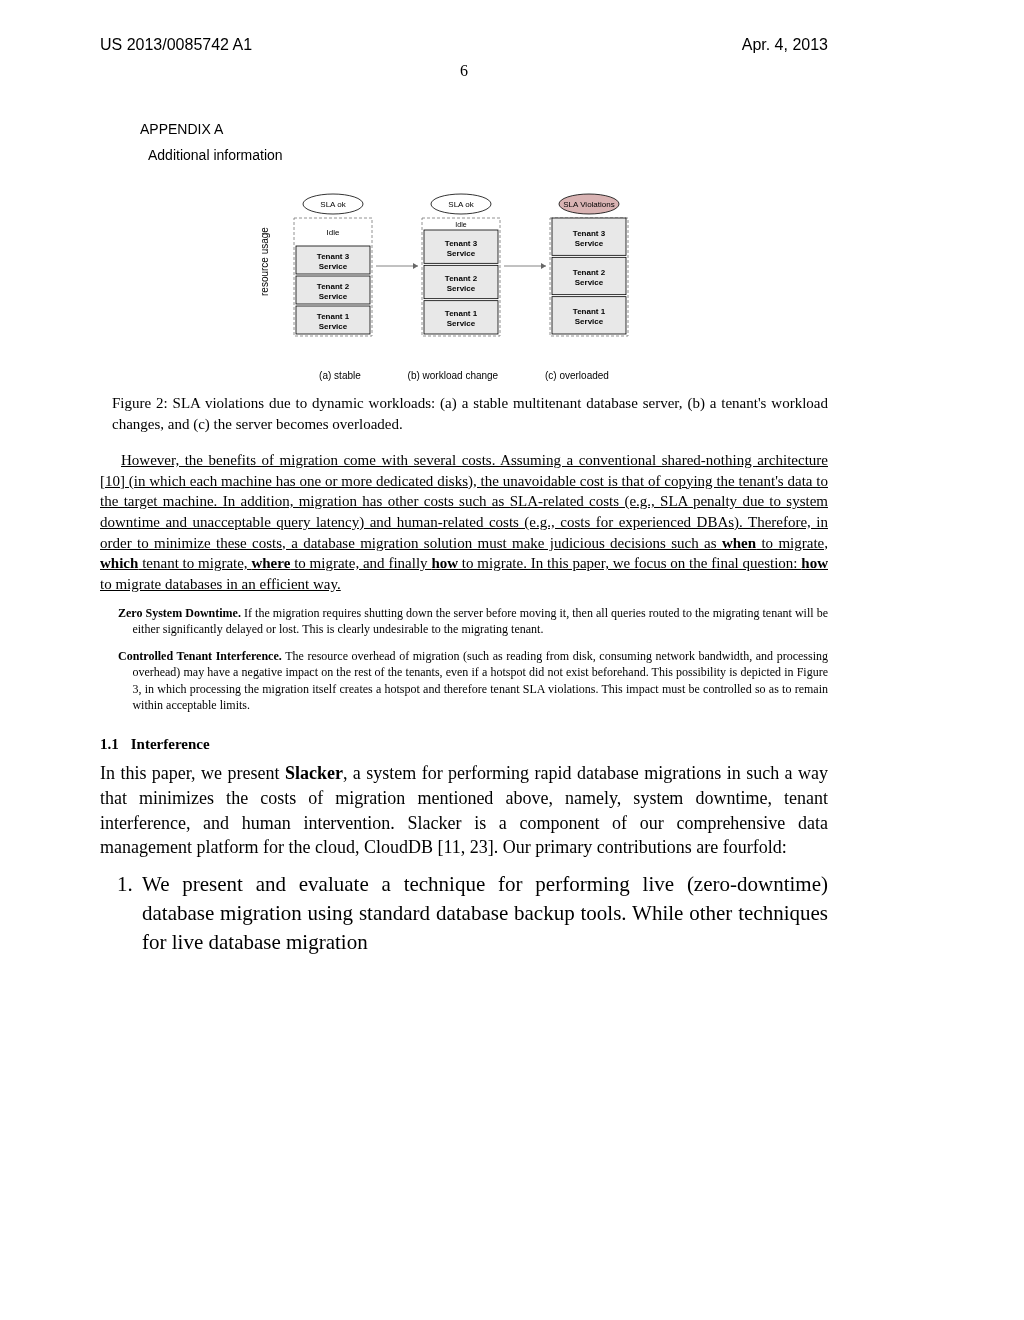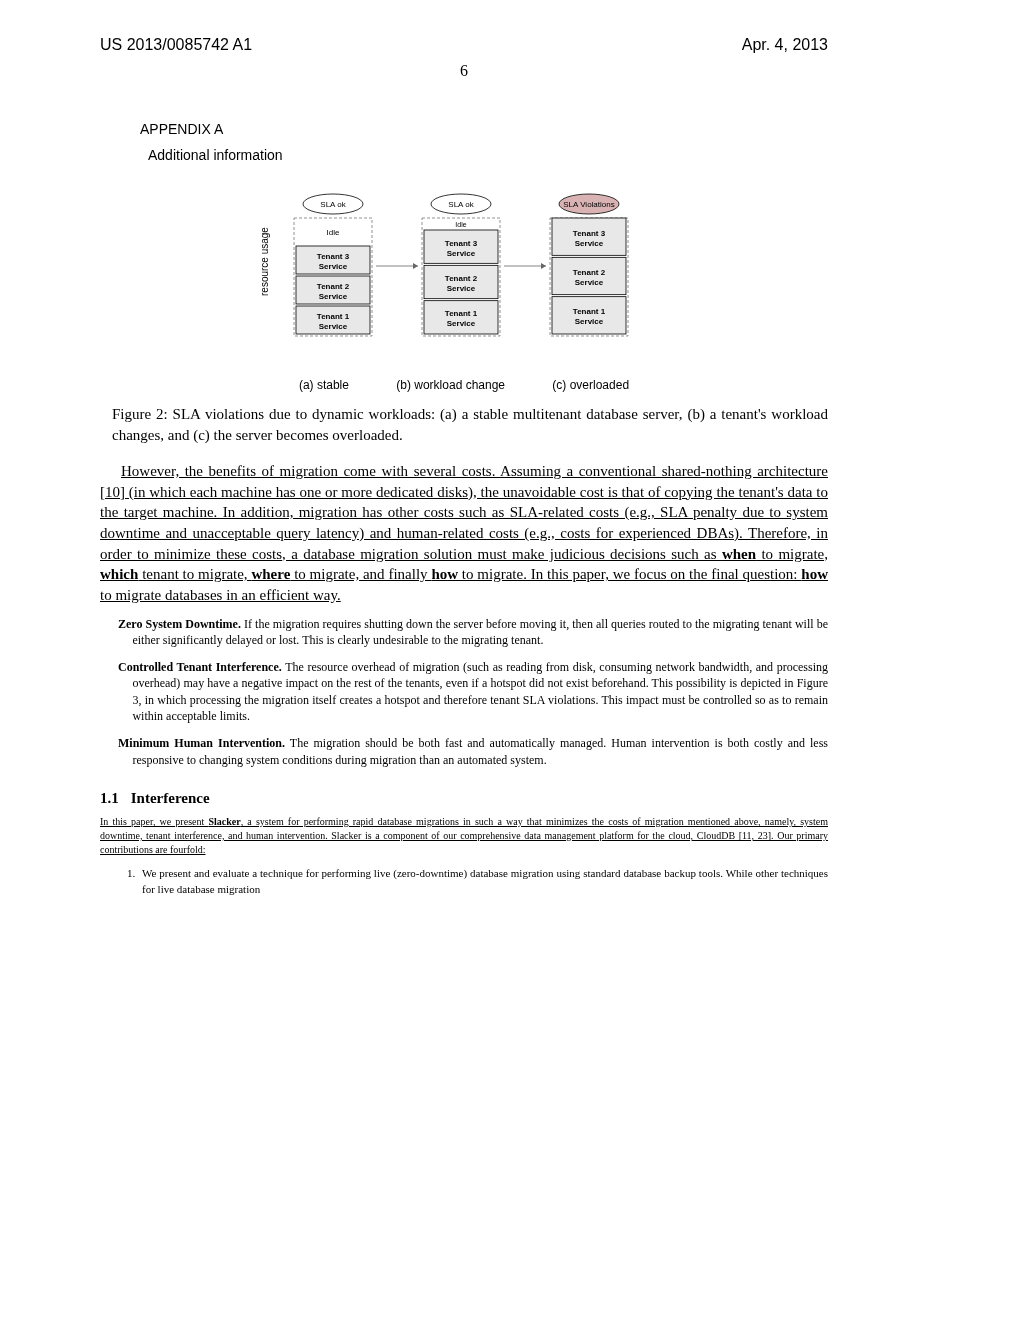--- a/index.html
+++ b/index.html
@@ -37,65 +37,64 @@
   }
   .appendix-title { margin: 0; line-height: 1.3; }
   .appendix-sub { margin: 8px; line-height: 1.3; }
   .figure-wrap {
     text-align: center;
     margin: 14px 0 8px 0;
   }
   .figure-svg { display: inline-block; }
   .figure-caption-row {
     text-align: center;
-    font-size: 12px;
+    font-size: 10px;
     font-family: Arial, sans-serif;
-    margin-top: 8px;
+    margin-top: 0;
   }
   .figure-caption-row span { margin: 0 22px; }
   .caption {
     font-size: 15px;
     line-height: 1.35;
     margin: 12px 0 16px 12px;
     text-align: justify;
   }
   .para {
     font-size: 15px;
     line-height: 1.38;
     margin: 0 0 4px 0;
     text-align: justify;
     text-indent: 1.4em;
     text-decoration: underline;
   }
   .para-noindent {
-    font-size: 10px;
+    font-size: 18px;
     line-height: 1.38;
     margin: 0 0 10px 0;
     text-align: justify;
-    text-decoration: underline;
   }
   .obj-list {
     margin: 10px 0 18px 18px;
   }
   .obj-item {
     font-size: 12px;
     line-height: 1.38;
     text-align: justify;
     margin-bottom: 10px;
     padding-left: 1.2em;
     text-indent: -1.2em;
   }
   .section-head {
     font-size: 15px;
     font-weight: bold;
     margin: 22px 0 8px 0;
   }
   .section-num { margin-right: 12px; }
   ol.contrib {
-    font-size: 11px;
+    font-size: 21px;
     line-height: 1.38;
     text-align: justify;
     margin: 8px 0 0 0;
     padding-left: 38px;
   }
   ol.contrib li { padding-left: 4px; }
   b { font-weight: bold; }
 </style>
 </head>
 <body>
@@ -184,23 +183,20 @@
     <span>However, the benefits of migration come with several costs. Assuming a conventional shared-nothing architecture [10] (in which each machine has one or more dedicated disks), the unavoidable cost is that of copying the tenant's data to the target machine. In addition, migration has other costs such as SLA-related costs (e.g., SLA penalty due to system downtime and unacceptable query latency) and human-related costs (e.g., costs for experienced DBAs). Therefore, in order to minimize these costs, a database migration solution must make judicious decisions such as </span><b>when</b><span> to migrate, </span><b>which</b><span> tenant to migrate, </span><b>where</b><span> to migrate, and finally </span><b>how</b><span> to migrate. In this paper, we focus on the final question: </span><b>how</b><span> to migrate databases in an efficient way.</span>
   </p>
 
   <div class="obj-list">
     <div class="obj-item">
       <b>Zero System Downtime.</b><span> If the migration requires shutting down the server before moving it, then all queries routed to the migrating tenant will be either significantly delayed or lost. This is clearly undesirable to the migrating tenant.</span>
     </div>
     <div class="obj-item">
       <b>Controlled Tenant Interference.</b><span> The resource overhead of migration (such as reading from disk, consuming network bandwidth, and processing overhead) may have a negative impact on the rest of the tenants, even if a hotspot did not exist beforehand. This possibility is depicted in Figure 3, in which processing the migration itself creates a hotspot and therefore tenant SLA violations. This impact must be controlled so as to remain within acceptable limits.</span>
     </div>
-    <div class="obj-item">
-      <b>Minimum Human Intervention.</b><span> The migration should be both fast and automatically managed. Human intervention is both costly and less responsive to changing system conditions during migration than an automated system.</span>
-    </div>
   </div>
 
   <div class="section-head">
     <span class="section-num">1.1</span><span>Interference</span>
   </div>
 
   <p class="para-noindent">
     <span>In this paper, we present </span><b>Slacker</b><span>, a system for performing rapid database migrations in such a way that minimizes the costs of migration mentioned above, namely, system downtime, tenant interference, and human intervention. Slacker is a component of our comprehensive data management platform for the cloud, CloudDB [11, 23]. Our primary contributions are fourfold:</span>
   </p>
 

